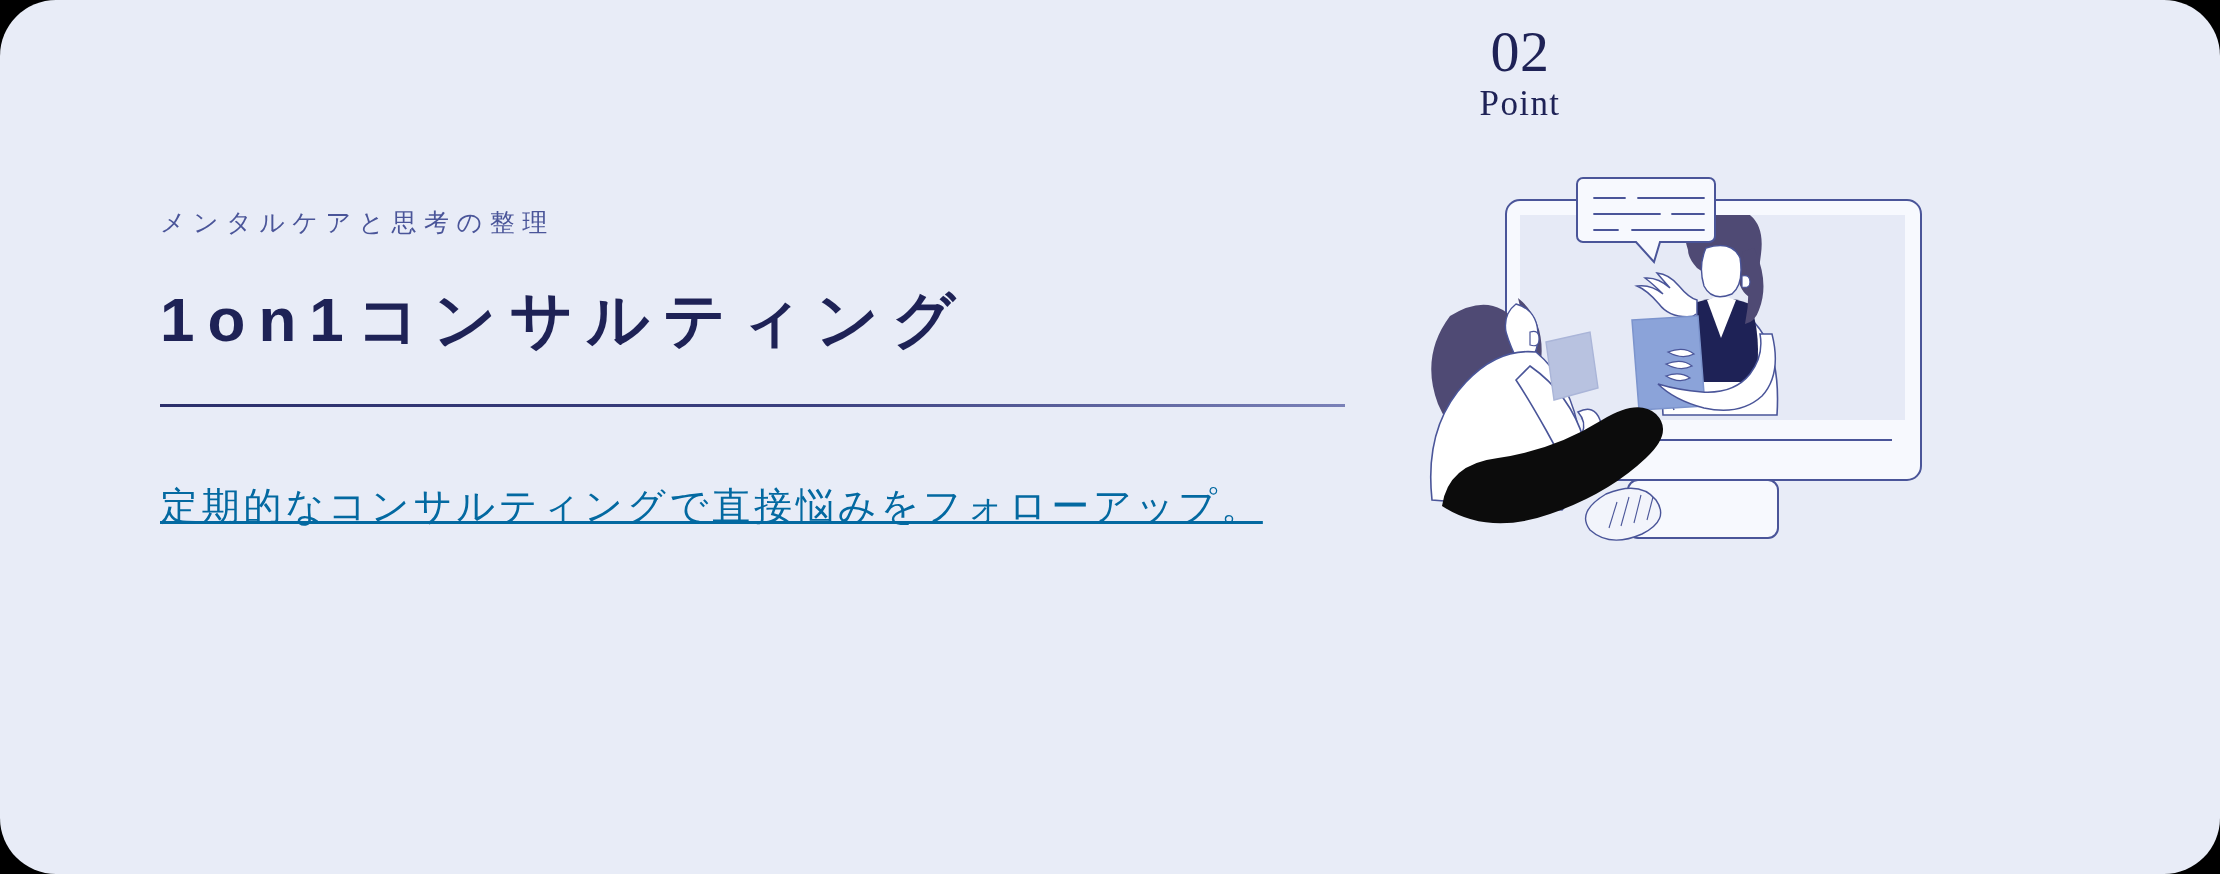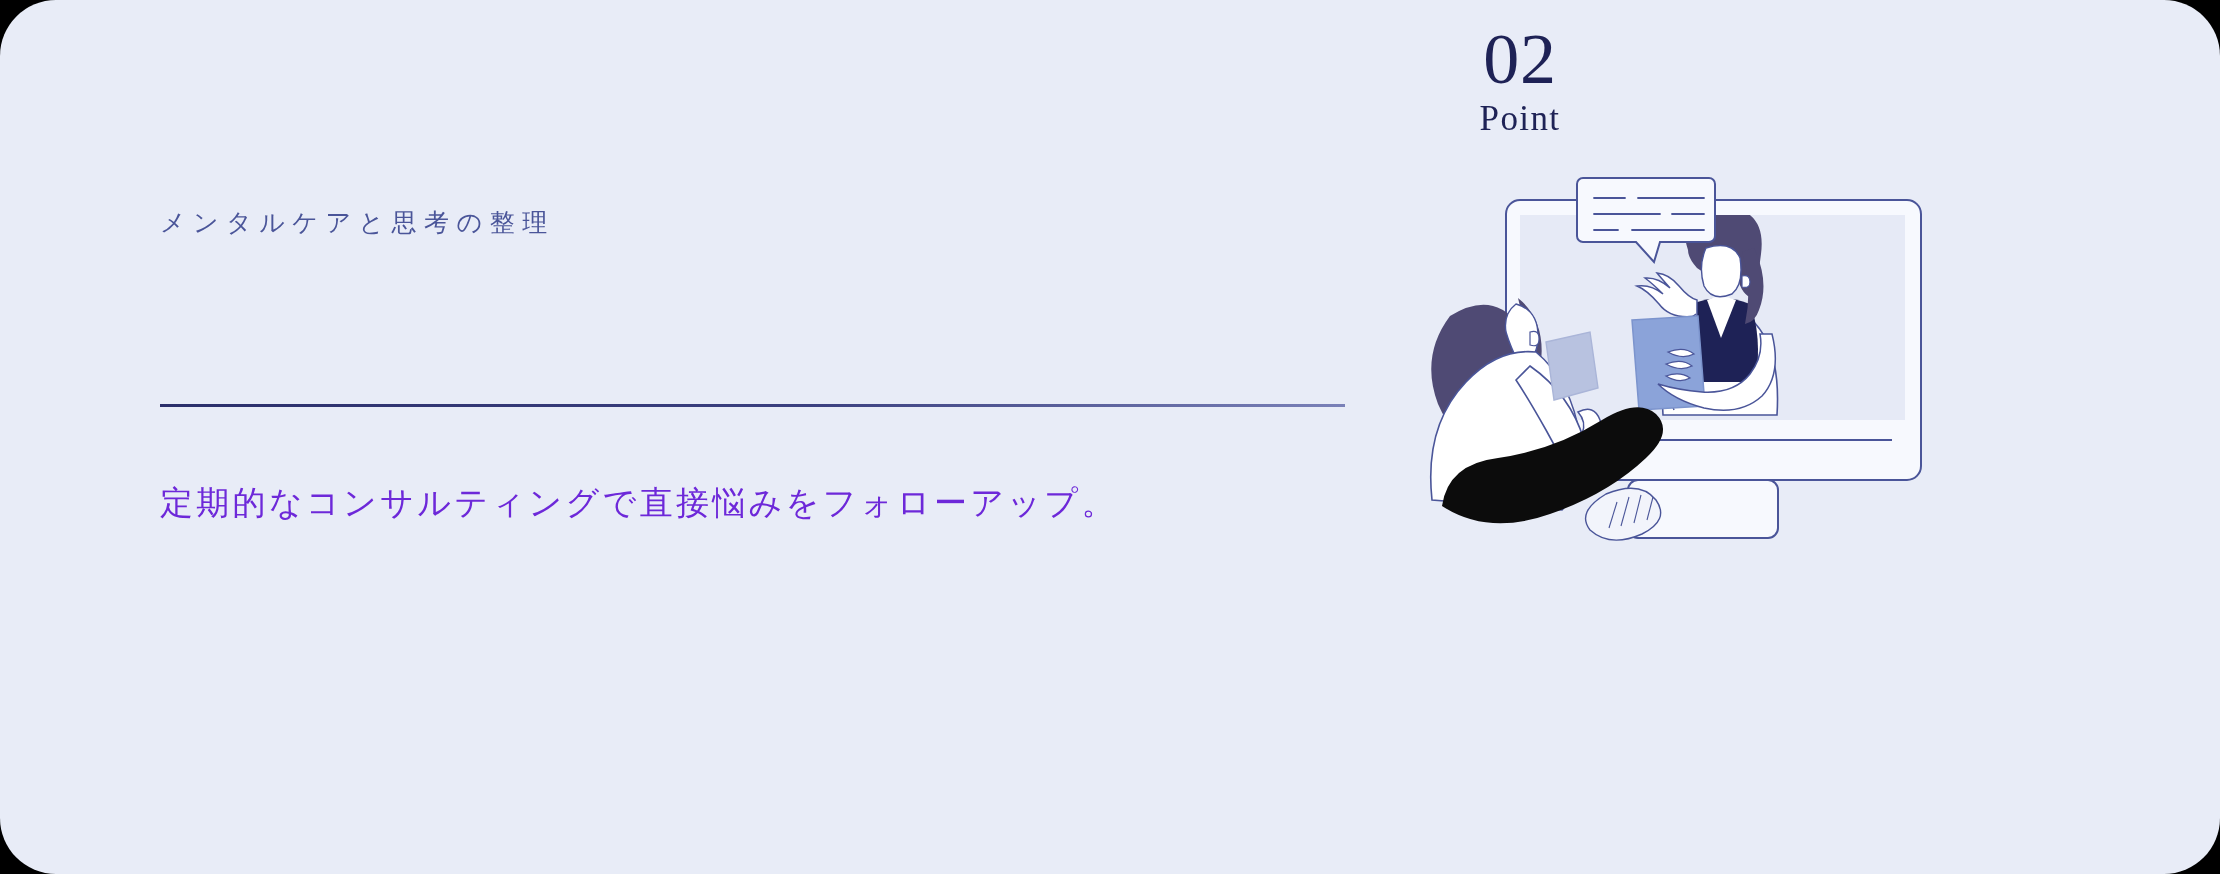--- a/index.html
+++ b/index.html
@@ -41,47 +41,48 @@
     line-height:1.22;
     white-space:nowrap;
   }
   .rule {
     position:absolute; left:0; top:404px;
     width:1185px; height:3px;
     background:linear-gradient(to right,#2b2f6b 0%,#3b4080 55%,#7a81b8 100%);
   }
   .lead {
     position:absolute; left:0; top:478px;
-    font-size:33px;
+    font-size:38px;
     font-weight:500;
-    color:#6d28d9;
+    color:#0369a1;
     letter-spacing:0.10em;
     line-height:1.5;
     white-space:nowrap;
+    text-decoration:underline;
   }
   .body-copy {
     position:absolute; left:0; top:578px;
     width:1200px;
     font-size:26px;
     font-weight:400;
     color:#2a2e44;
     letter-spacing:0.07em;
     line-height:1.62;
   }
 
   
   .point-badge {
     position:absolute;
     left:1400px; top:22px;
     width:240px;
     text-align:center;
   }
   .point-num {
     font-family:"Liberation Serif", serif;
-    font-size:72px;
+    font-size:58px;
     font-weight:400;
     color:#1e2256;
     line-height:1.05;
     letter-spacing:0.01em;
   }
   .point-word {
     font-family:"Liberation Serif", serif;
     font-size:35px;
     font-weight:400;
     color:#1e2256;
@@ -100,20 +101,21 @@
 </style>
 </head>
 <body>
 
 <div class="card">
 
   <div class="text-col">
 
     <div class="eyebrow">メンタルケアと思考の整理</div>
 
+    <h1 class="title">1on1コンサルティング</h1>
 
     <div class="rule"></div>
 
     <p class="lead">定期的なコンサルティングで直接悩みをフォローアップ。</p>
 
   </div>
 
   <div class="point-badge">
     <div class="point-num">02</div>
     <div class="point-word">Point</div>

